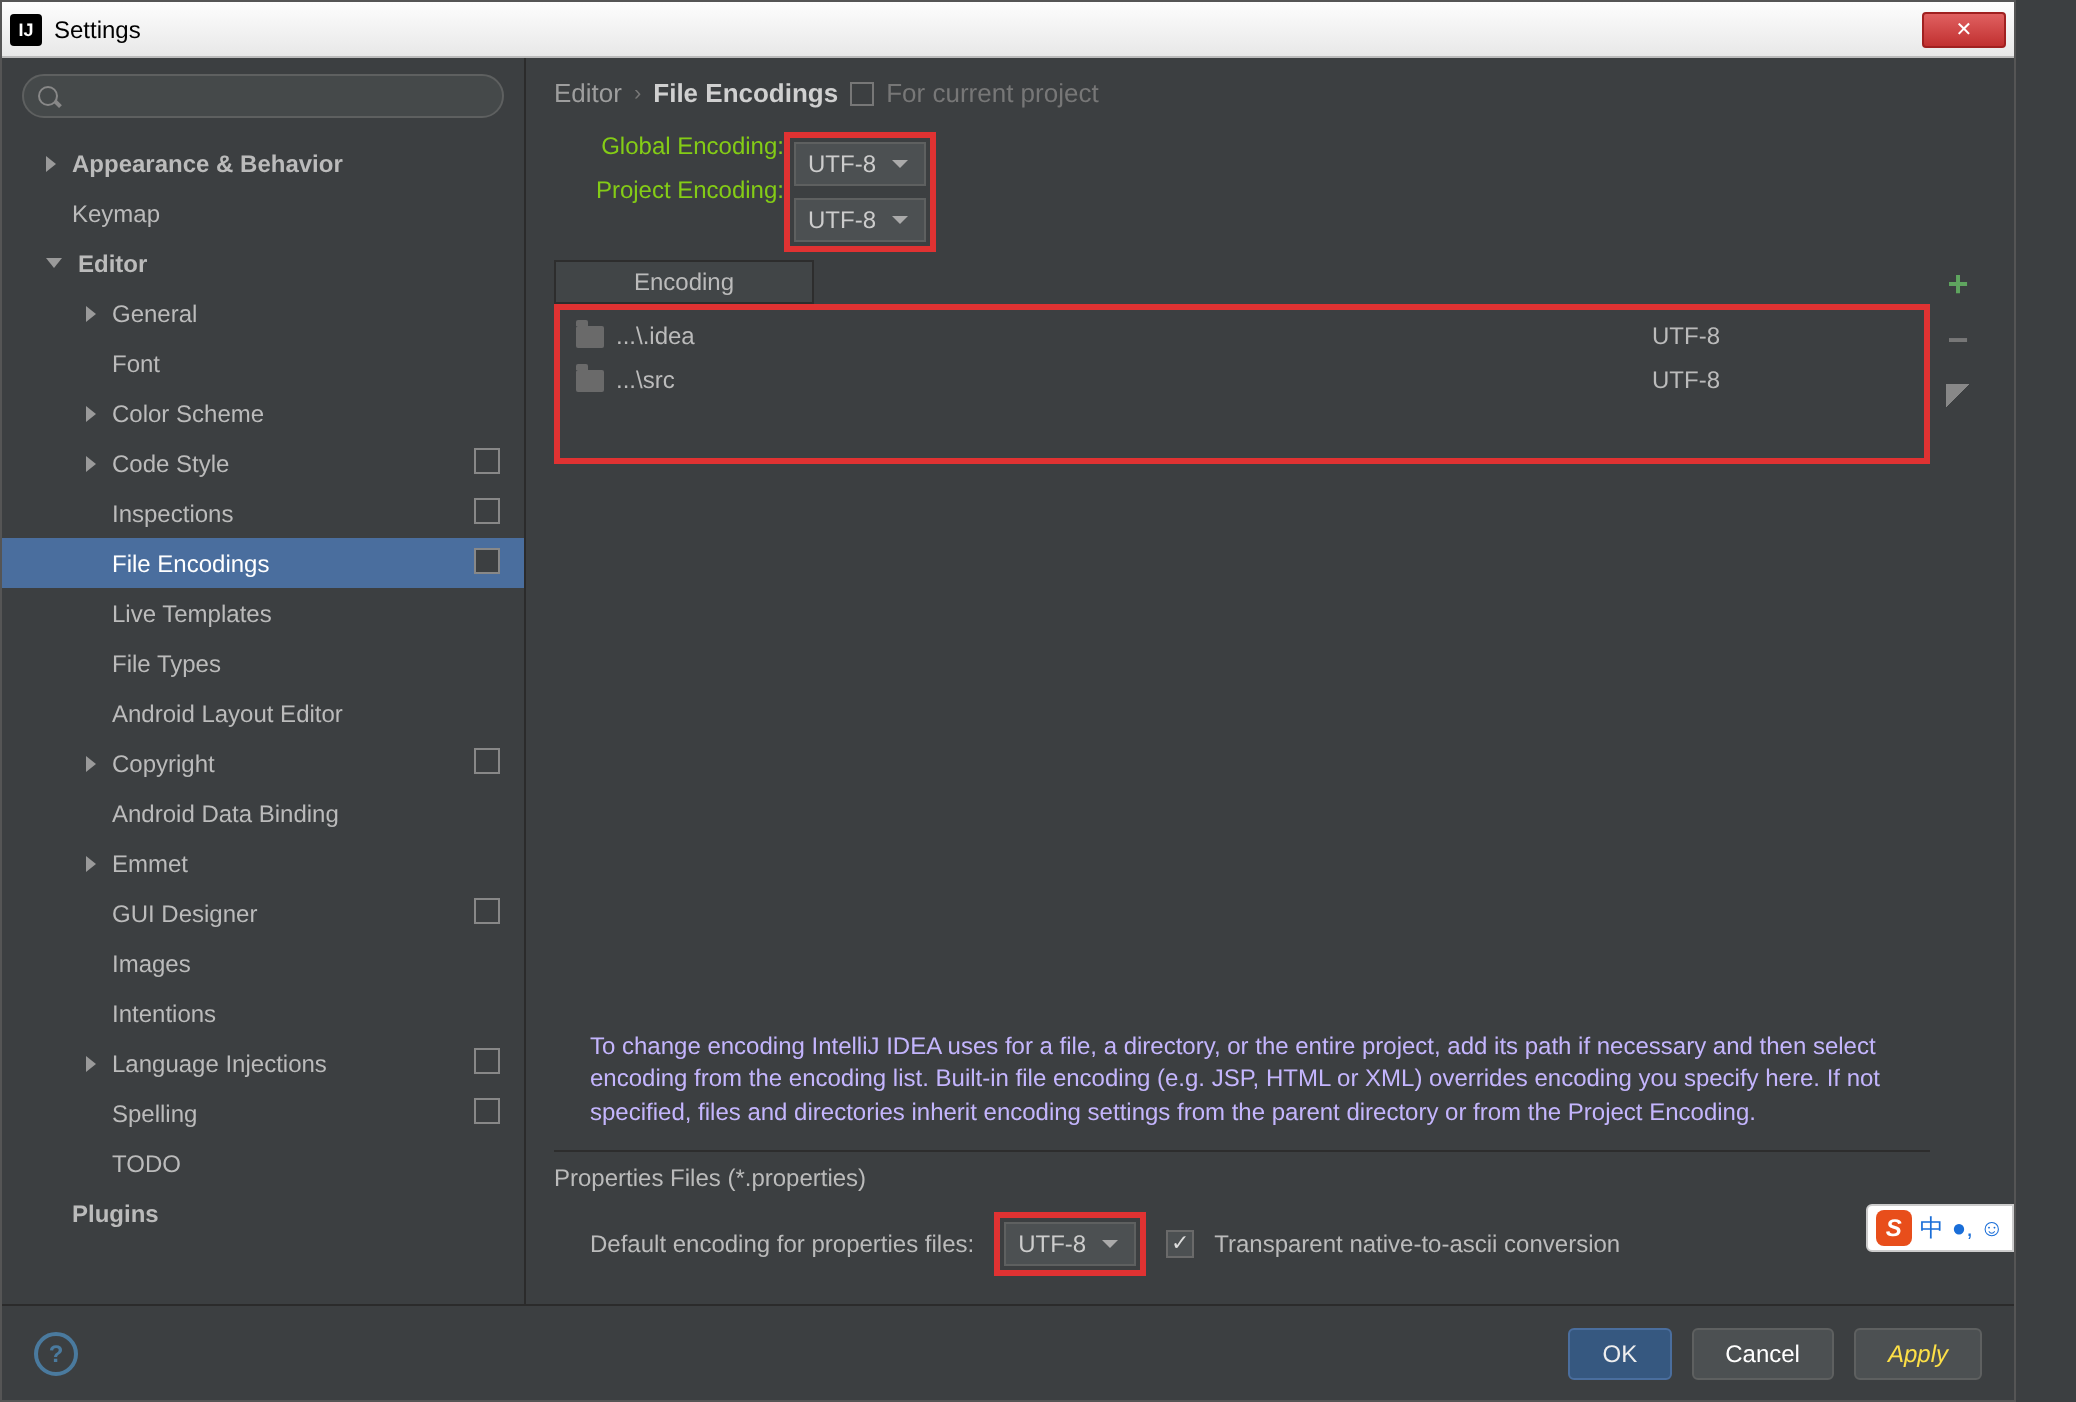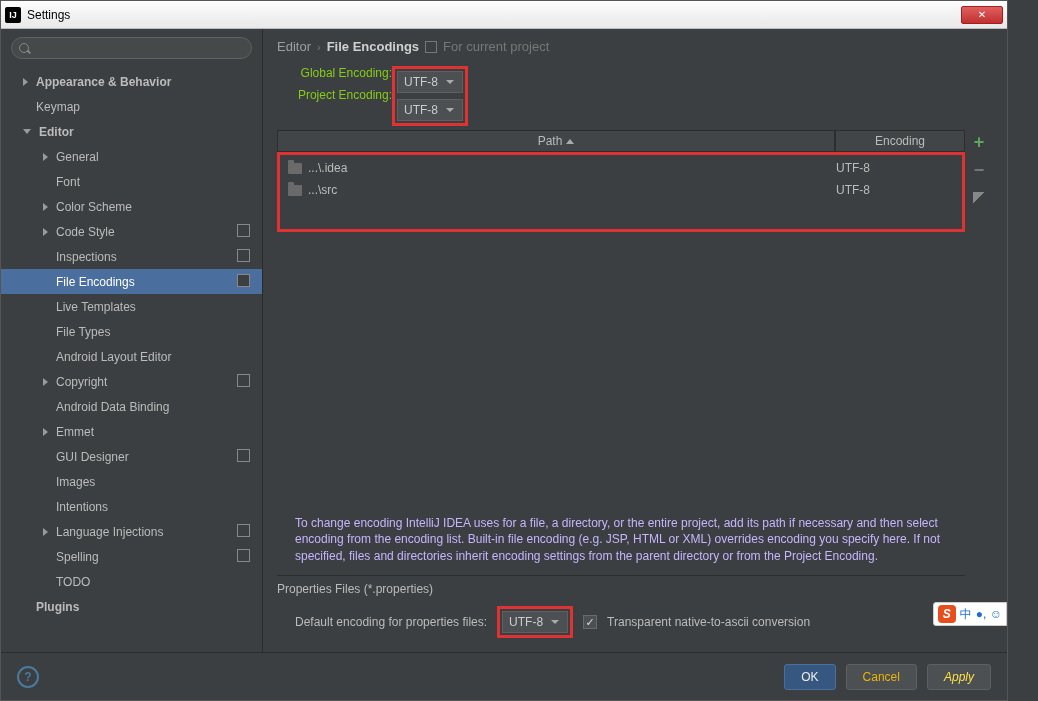--- a/index.html
+++ b/index.html
@@ -54,21 +54,21 @@
 .hl.block{display:block;}
 
 .table-wrap{flex:1; display:flex; margin-top:4px;}
 .table-area{flex:1; display:flex; flex-direction:column;}
 .thead{display:flex; background:#3c3f41;}
 .th{background:#414547; border:1px solid #2d2d2d; height:22px; display:flex; align-items:center; justify-content:center; color:#bbb; font-size:12px;}
 .th.path{flex:1;}
 .th.enc{width:130px;}
 .sort-ind{width:0;height:0;border-style:solid;border-width:0 4px 5px 4px;border-color:transparent transparent #aaa transparent;margin-left:4px;}
 .tbody{flex:1; background:#3c3f41; position:relative;}
-.highlight-rows{border:3px solid #e03232; padding:2px 2px 28px 2px;}
+.highlight-rows{border:3px solid #e03232; padding:2px 12px 28px 2px;}
 .trow{display:flex; height:22px; align-items:center;}
 .tcell{display:flex; align-items:center; padding-left:6px; color:#bbb;}
 .tcell.path{flex:1; gap:6px;}
 .tcell.enc{width:130px;}
 .folder-icon{width:14px;height:11px; background:#6a6a6a; position:relative; border-radius:1px;}
 .folder-icon::before{content:""; position:absolute; top:-3px; left:0; width:6px; height:3px; background:#6a6a6a; border-radius:1px 1px 0 0;}
 
 .side-tools{width:28px; display:flex; flex-direction:column; align-items:center; padding-top:4px; gap:12px;}
 .tool{width:16px;height:16px; display:flex; align-items:center; justify-content:center; cursor:pointer;}
 .plus{color:#5fa55f; font-size:18px; font-weight:bold; line-height:1;}
@@ -78,21 +78,21 @@
 .info-text{color:#c4b5fd; font-size:12px; padding:10px 18px 10px 18px; line-height:1.4;}
 
 .section-title{color:#bbb; font-size:12px; padding:6px 0 8px 0; border-top:1px solid #2d2d2d;}
 .props-row{display:flex; align-items:center; gap:10px; padding:2px 0 14px 18px;}
 .check{width:14px;height:14px; background:#4c5052;border:1px solid #6a6a6a; display:inline-flex;align-items:center;justify-content:center;}
 .check.ck::after{content:"✓"; color:#ddd; font-size:11px; line-height:1;}
 
 .footer{height:48px; border-top:1px solid #2b2b2b; display:flex; align-items:center; padding:0 16px; gap:10px;}
 .footer .spacer{flex:1;}
 .help{width:22px;height:22px;border:2px solid #4a7a9e;border-radius:50%;color:#4a7a9e;display:flex;align-items:center;justify-content:center;font-weight:bold;}
-.btn{height:26px; padding:0 16px; border:1px solid #5e6060; background:#4c5052; color:#eab308; border-radius:3px; cursor:pointer; font-size:12px; display:flex; align-items:center;}
+.btn{height:26px; padding:0 16px; border:1px solid #5e6060; background:#4c5052; color:#ffffff; border-radius:3px; cursor:pointer; font-size:12px; display:flex; align-items:center;}
 .btn.primary{background:#365880; border-color:#4a6e9e; color:#eee;}
 .btn.disabled{color:#fde047;font-style:italic;}
 
 .ime-badge{position:absolute; right:0; bottom:74px; display:flex; align-items:center; background:#fff; border:1px solid #ccc; padding:2px 4px; gap:4px; border-radius:3px 0 0 3px;}
 .ime-s{width:18px;height:18px;background:#e84e1b;border-radius:4px;color:#fff;font-weight:bold;display:flex;align-items:center;justify-content:center;font-style:italic;}
 .ime-t{color:#1a6ed8;font-size:12px;}
 </style>
 </head>
 <body>
 
@@ -241,24 +241,20 @@
                   <span>UTF-8</span>
                   <span class="dd"></span>
                 </div>
             </div>
           </div>
         </div>
 
         <div class="table-wrap">
           <div class="table-area">
             <div class="thead">
-              <div class="th path">
-                  <span>Path</span>
-                  <span class="sort-ind"></span>
-                </div>
               <div class="th enc">Encoding</div>
             </div>
             <div class="tbody">
               <div class="highlight-rows hl block" id="tbody-rows">
                   <div class="trow">
                     <div class="tcell path">
                       <span class="folder-icon"></span>
                       <span>...\.idea</span>
                     </div>
                     <div class="tcell enc">UTF-8</div>

